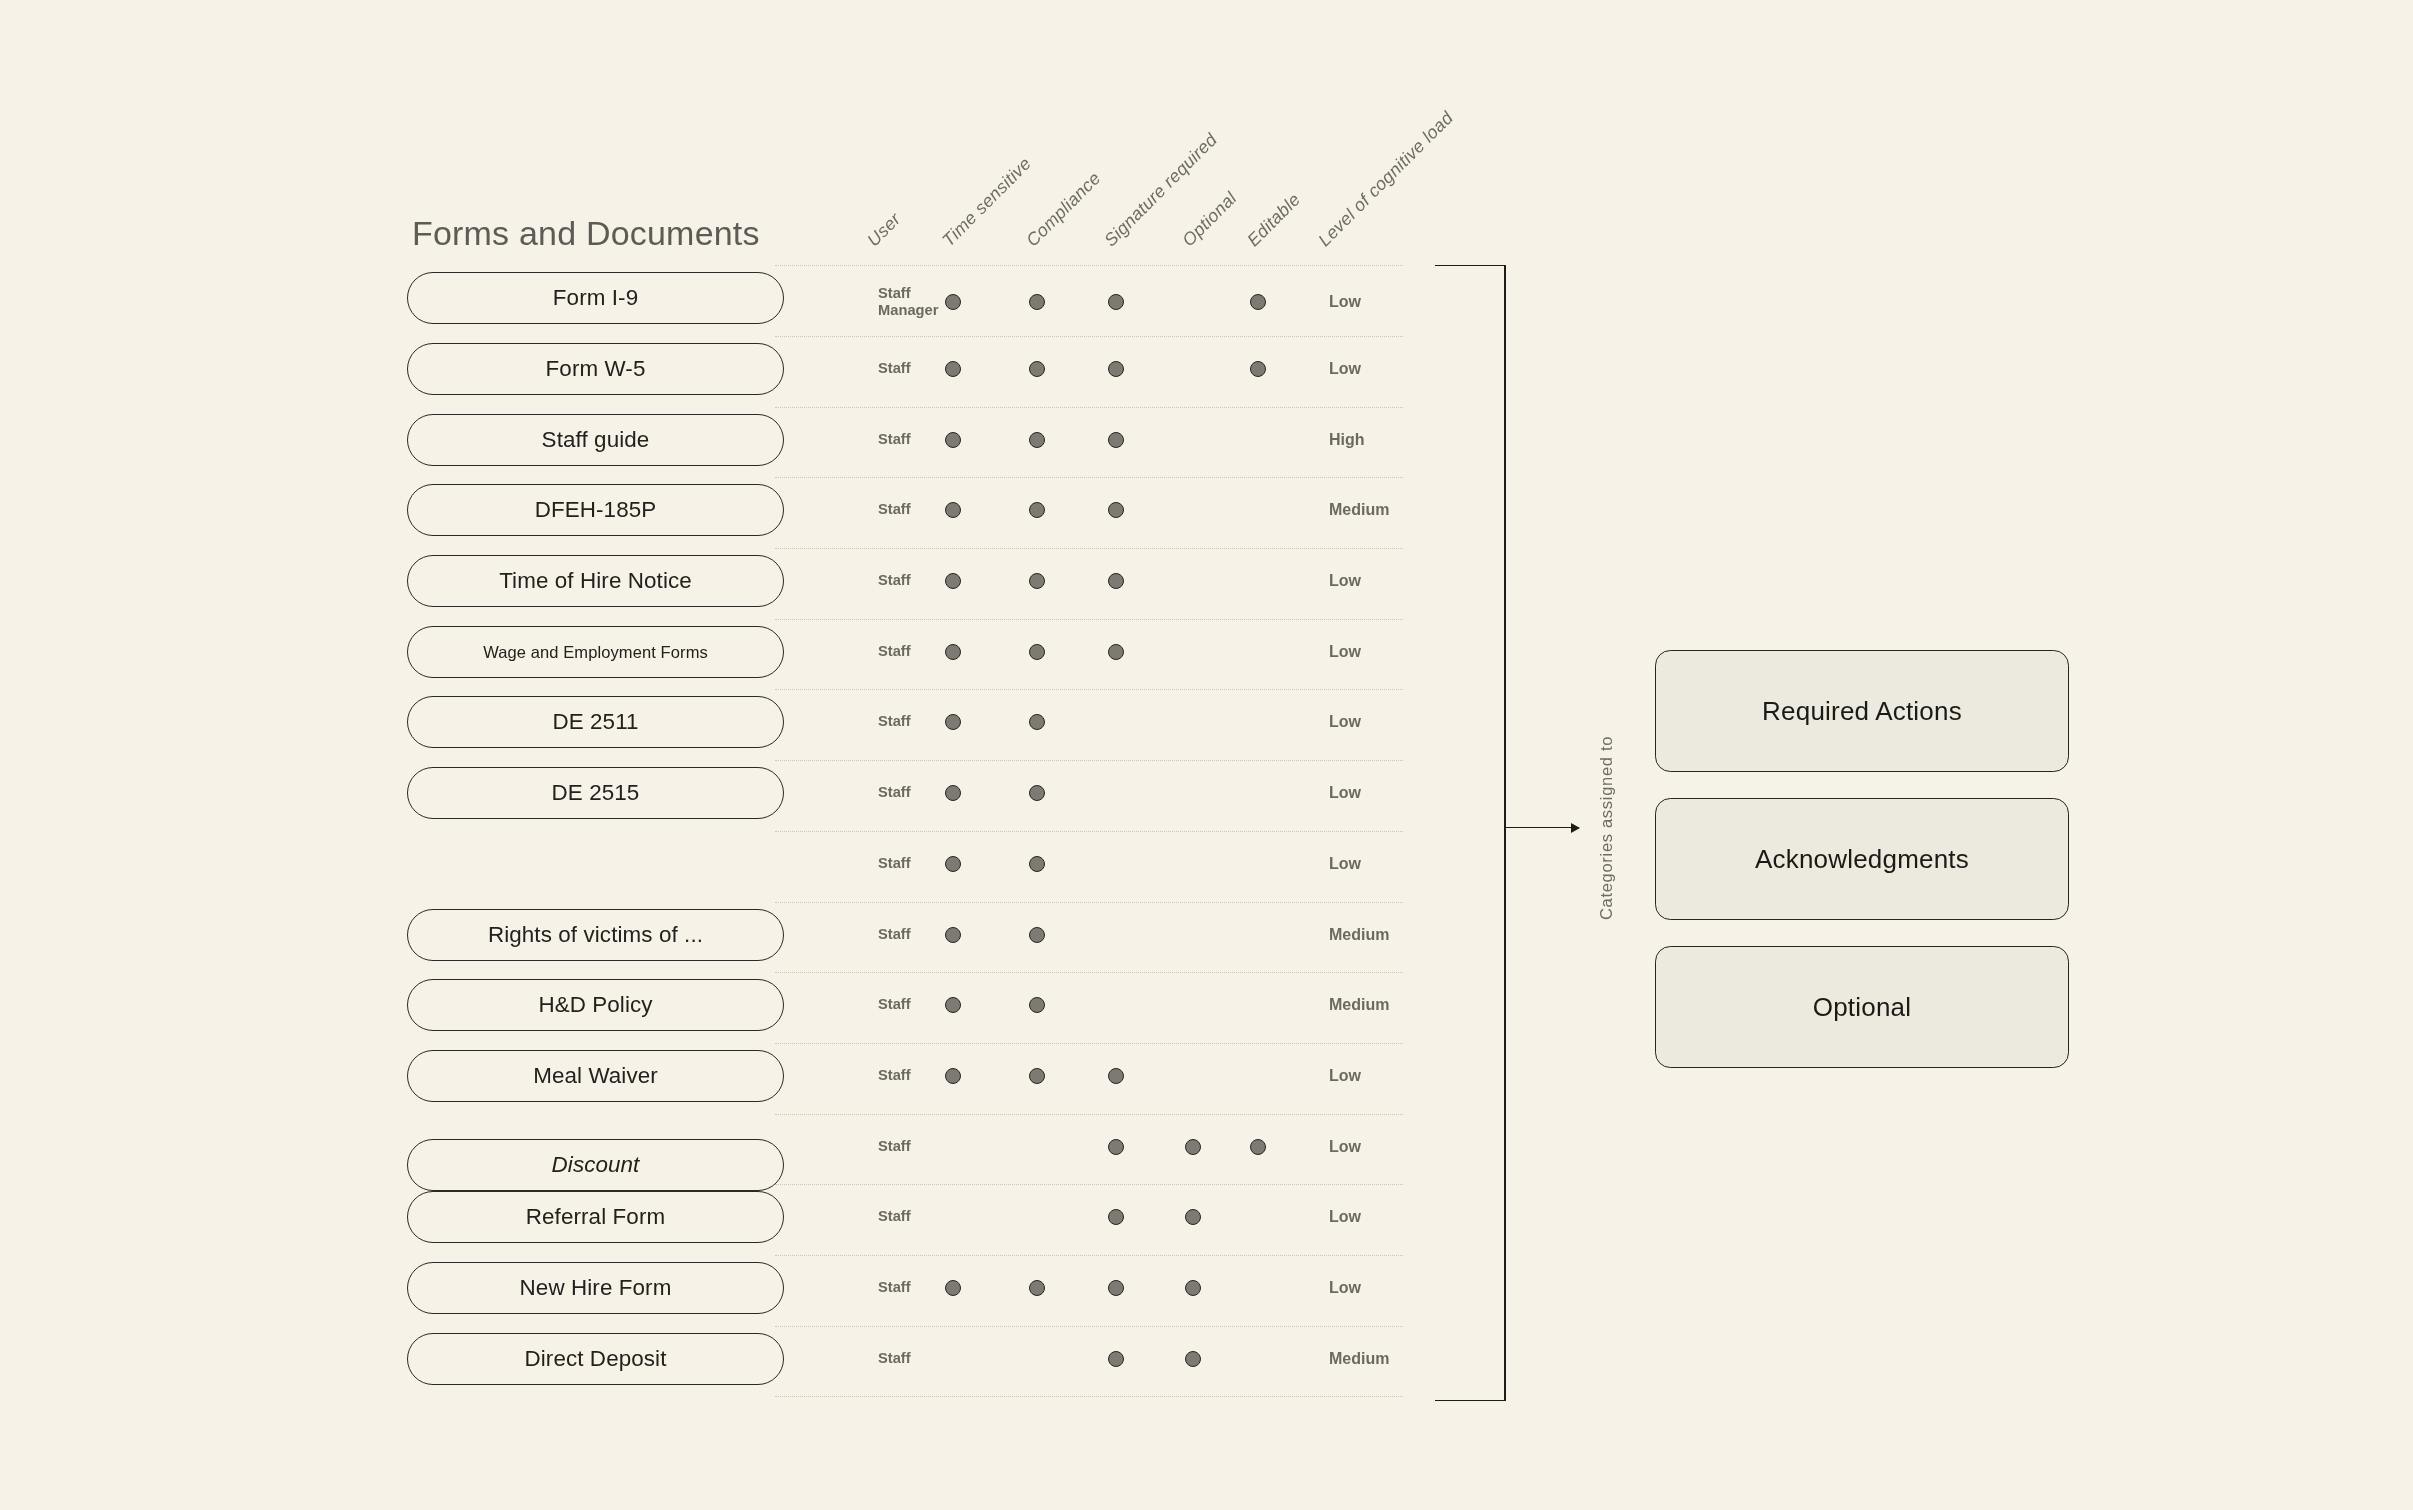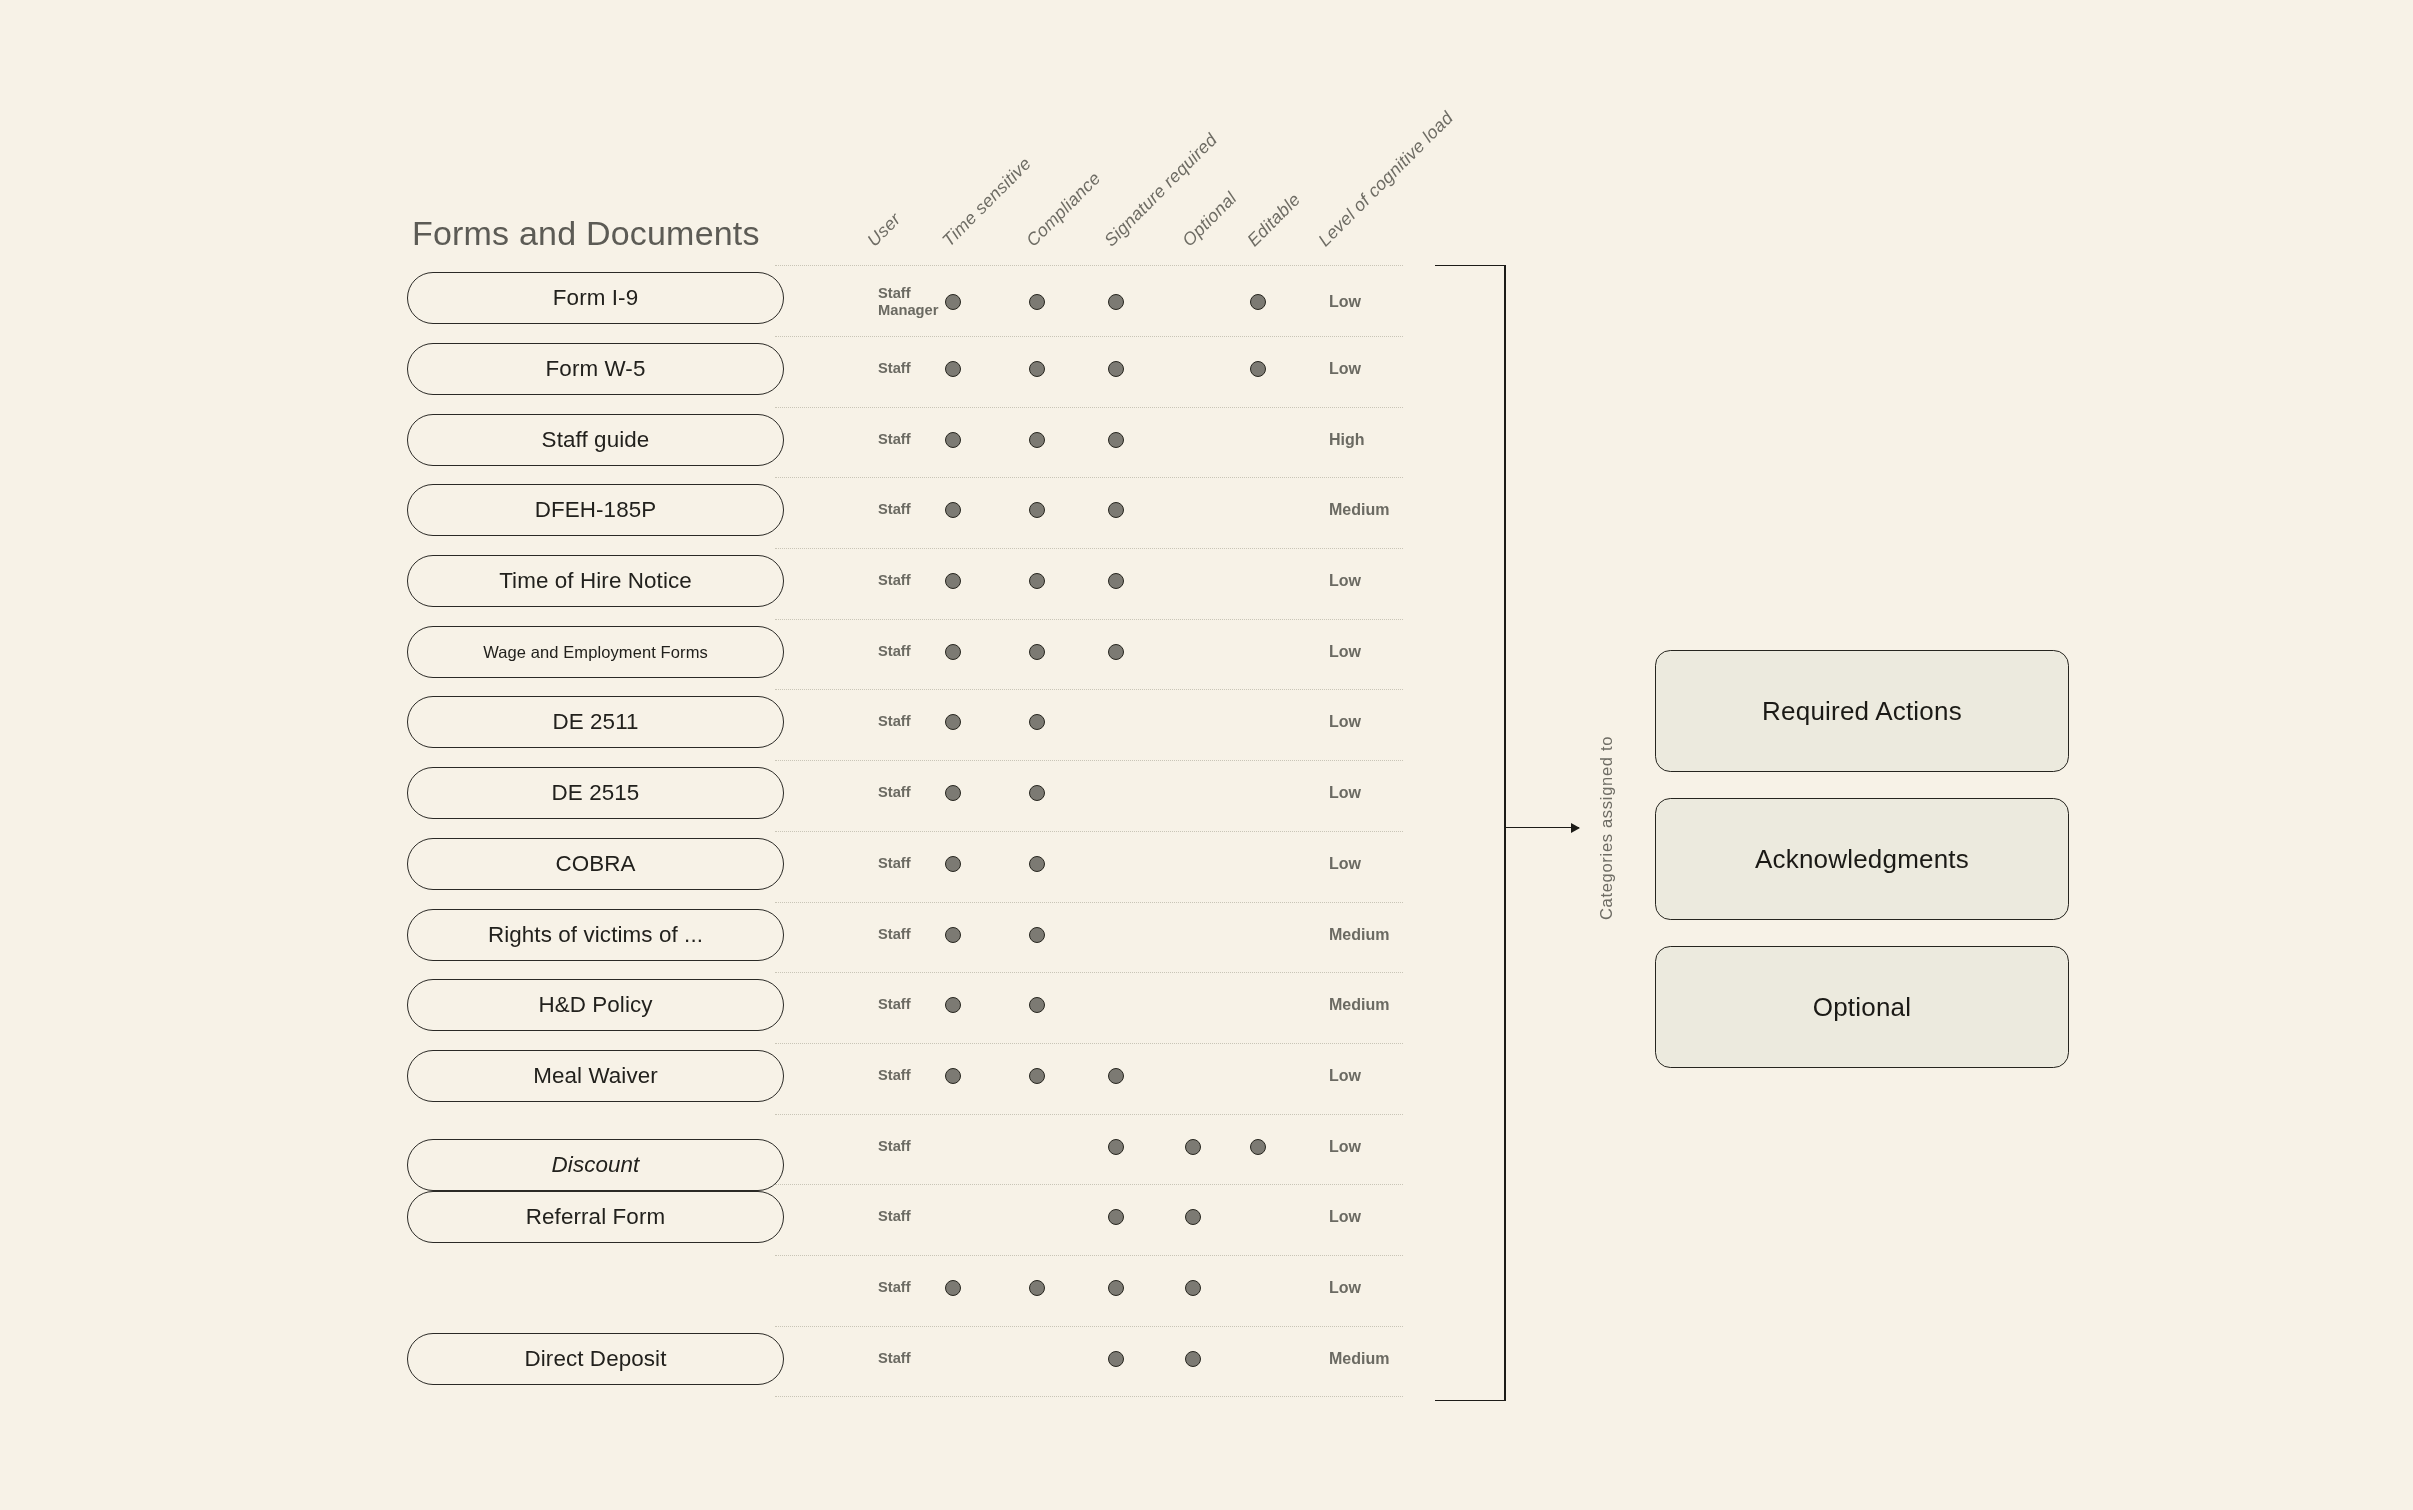--- a/index.html
+++ b/index.html
@@ -279,23 +279,20 @@
         </div>
         <div class="cells">
           <div class="user" style="left: 103px; top: 33px;">Staff</div>
           <div class="dot" style="left: 178px; top: 33px;"></div>
           <div class="dot" style="left: 262px; top: 33px;"></div>
           <div class="load" style="left: 554px; top: 33px;">Low</div>
         </div>
       </div>
       <div class="row" style="top: 831px;">
         <div class="sep"></div>
-        <div class="pill" style="top: 7px;">
-          <span>COBRA</span>
-        </div>
         <div class="cells">
           <div class="user" style="left: 103px; top: 33px;">Staff</div>
           <div class="dot" style="left: 178px; top: 33px;"></div>
           <div class="dot" style="left: 262px; top: 33px;"></div>
           <div class="load" style="left: 554px; top: 33px;">Low</div>
         </div>
       </div>
       <div class="row" style="top: 902px;">
         <div class="sep"></div>
         <div class="pill" style="top: 7px;">
@@ -353,20 +350,23 @@
         </div>
         <div class="cells">
           <div class="user" style="left: 103px; top: 33px;">Staff</div>
           <div class="dot" style="left: 341px; top: 33px;"></div>
           <div class="dot" style="left: 418px; top: 33px;"></div>
           <div class="load" style="left: 554px; top: 33px;">Low</div>
         </div>
       </div>
       <div class="row" style="top: 1255px;">
         <div class="sep"></div>
+        <div class="pill" style="top: 7px;">
+          <span>New Hire Form</span>
+        </div>
         <div class="cells">
           <div class="user" style="left: 103px; top: 33px;">Staff</div>
           <div class="dot" style="left: 178px; top: 33px;"></div>
           <div class="dot" style="left: 262px; top: 33px;"></div>
           <div class="dot" style="left: 341px; top: 33px;"></div>
           <div class="dot" style="left: 418px; top: 33px;"></div>
           <div class="load" style="left: 554px; top: 33px;">Low</div>
         </div>
       </div>
       <div class="row" style="top: 1326px;">

